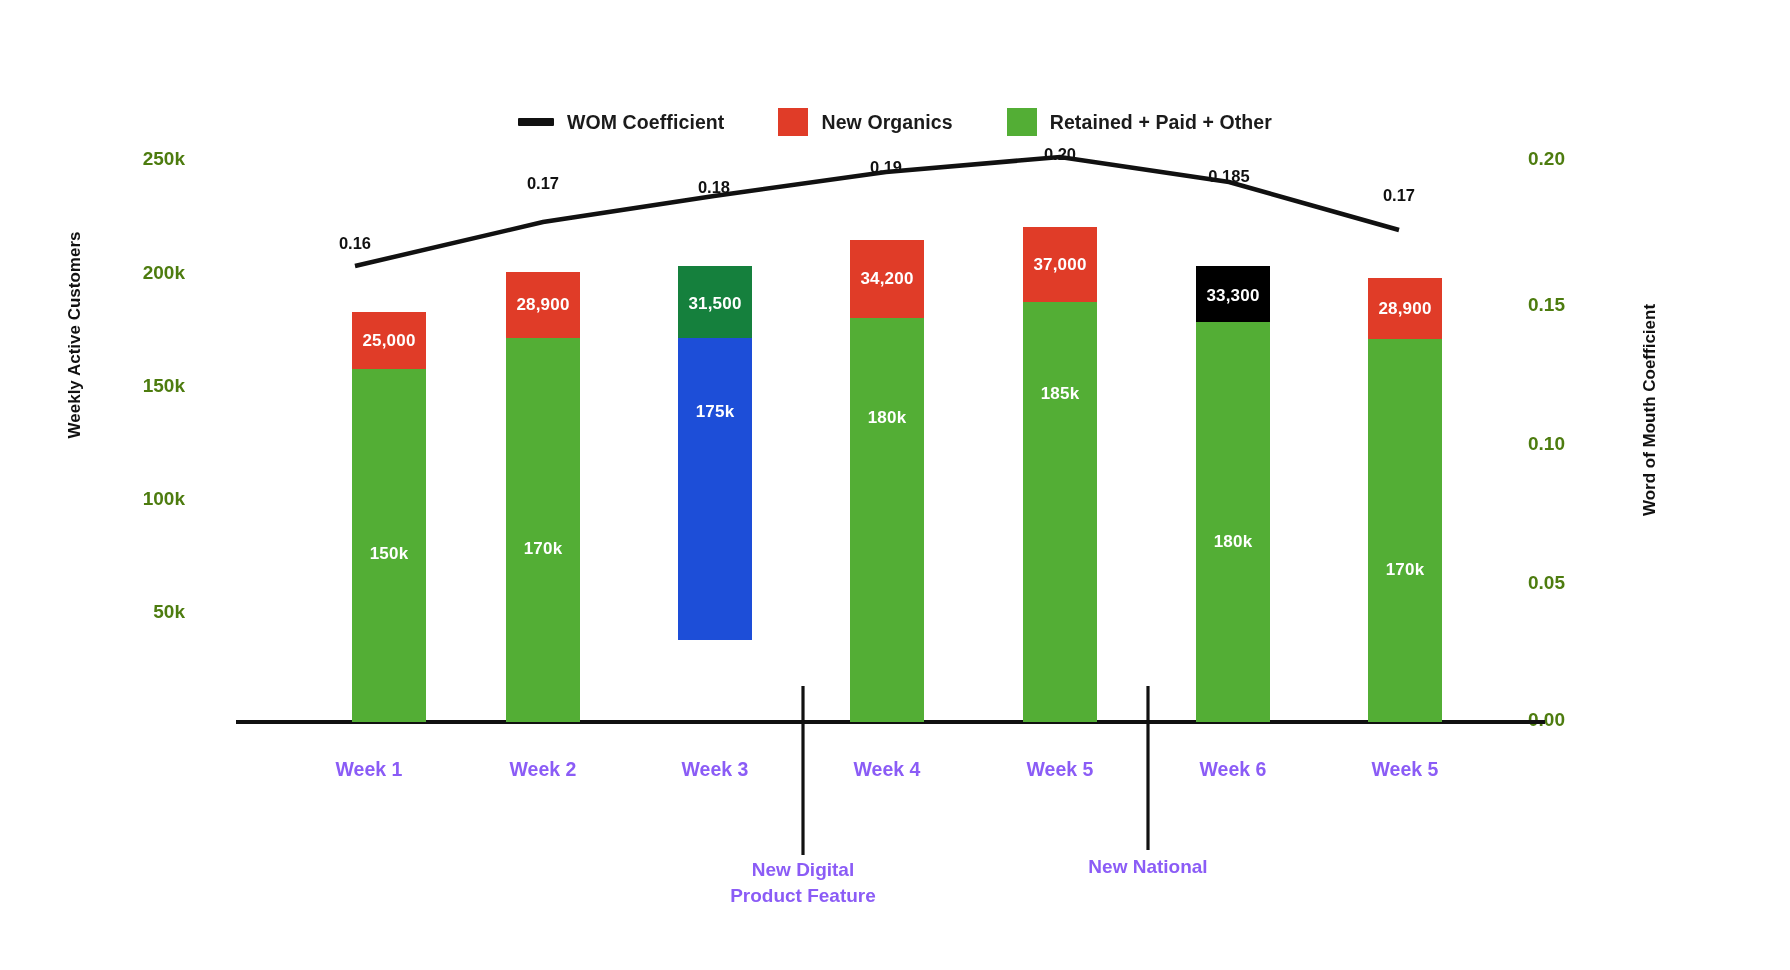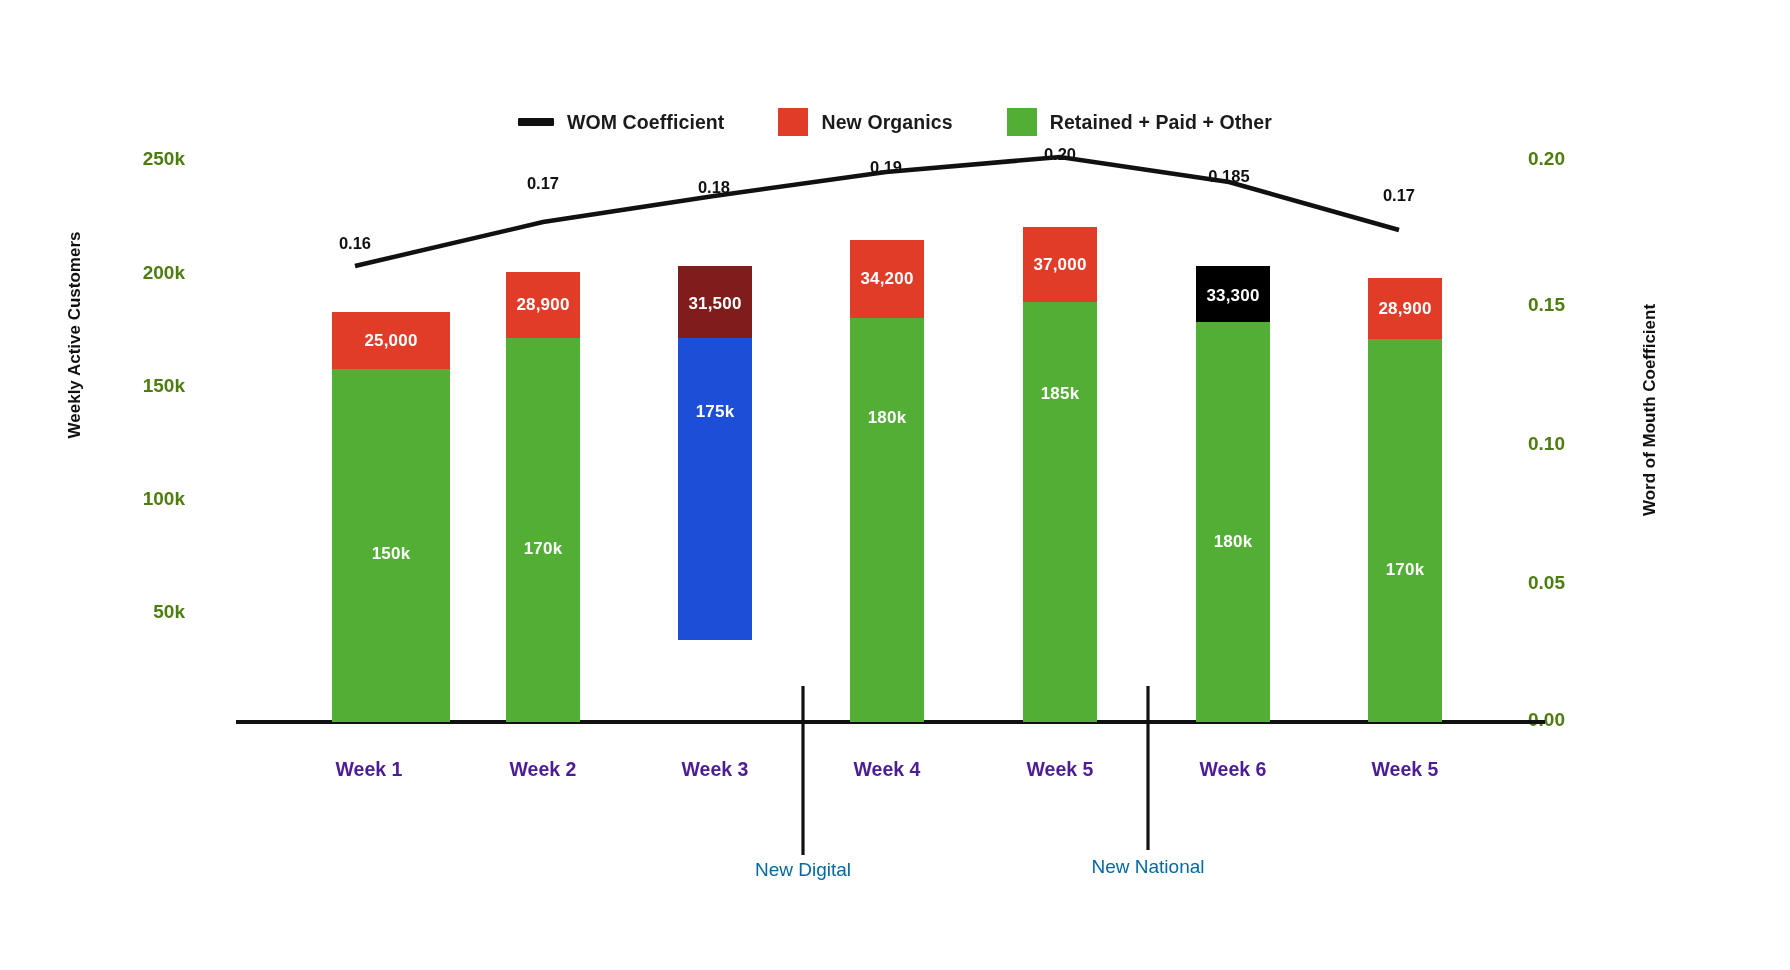--- a/index.html
+++ b/index.html
@@ -41,33 +41,33 @@
 
   
   .bar-group{position:absolute;}
   .seg{position:absolute;left:0;width:100%;display:flex;align-items:center;justify-content:center;}
   .seg-label{
     color:#ffffff;font-size:17px;font-weight:bold;white-space:nowrap;letter-spacing:.2px;
   }
 
   
   .cat-label{
-    position:absolute;font-size:19.5px;font-weight:bold;color:#4c1d95;
+    position:absolute;font-size:19.5px;font-weight:bold;color:#8b5cf6;
     text-align:center;white-space:nowrap;
   }
 
   
   .pt-label{
     position:absolute;font-size:16.5px;font-weight:bold;color:#111;
     text-align:center;white-space:nowrap;
   }
 
   
   .annot{
-    position:absolute;font-size:19px;font-weight:normal;color:#0369a1;
+    position:absolute;font-size:19px;font-weight:bold;color:#8b5cf6;
     text-align:center;line-height:1.35;white-space:nowrap;
   }
 </style>
 </head>
 <body>
 
 <div id="chart-root">
 
   <div class="legend">
     <div class="legend-item">
@@ -102,40 +102,40 @@
   <svg id="plot" viewBox="0 0 1790 970">
 
     <line x1="236" y1="722" x2="1545" y2="722" stroke="#111111" stroke-width="4"></line>
 
     <polyline points="355,266 543,222 714,196 886,172 1060,157 1229,182 1399,230" fill="none" stroke="#111111" stroke-width="4.5" stroke-linejoin="miter"></polyline>
 
     <line x1="803" y1="686" x2="803" y2="855" stroke="#111111" stroke-width="3.2"></line>
     <line x1="1148" y1="686" x2="1148" y2="850" stroke="#111111" stroke-width="3.2"></line>
   </svg>
 
-  <div class="bar-group" style="left:332px;top:312px;width:74px;height:410px;padding-left:44px;">
+  <div class="bar-group" style="left:352px;top:312px;width:74px;height:410px;">
     <div class="seg" style="background:#e03c28;top:0;height:57px;">
       <span class="seg-label">25,000</span>
     </div>
     <div class="seg" style="background:#53ae35;top:57px;height:353px;align-items:flex-end;padding-bottom:158px;box-sizing:border-box;">
       <span class="seg-label">150k</span>
     </div>
   </div>
 
   <div class="bar-group" style="left:506px;top:272px;width:74px;height:450px;">
     <div class="seg" style="background:#e03c28;top:0;height:66px;">
       <span class="seg-label">28,900</span>
     </div>
     <div class="seg" style="background:#53ae35;top:66px;height:384px;align-items:flex-end;padding-bottom:163px;box-sizing:border-box;">
       <span class="seg-label">170k</span>
     </div>
   </div>
 
   <div class="bar-group" style="left:678px;top:266px;width:74px;height:456px;">
-    <div class="seg" style="background:#7f1d1d;top:0;height:76px;">
+    <div class="seg" style="background:#15803d;top:0;height:76px;">
       <span class="seg-label">31,500</span>
     </div>
     <div class="seg" style="background:#1d4ed8;top:72px;height:302px;align-items:flex-end;padding-bottom:218px;box-sizing:border-box;">
       <span class="seg-label">175k</span>
     </div>
   </div>
 
   <div class="bar-group" style="left:850px;top:240px;width:74px;height:482px;border-radius:25px;">
     <div class="seg" style="background:#e03c28;top:0;height:78px;">
       <span class="seg-label">34,200</span>
@@ -183,18 +183,19 @@
   <div class="cat-label" style="left:294px;top:758px;width:150px;">Week 1</div>
   <div class="cat-label" style="left:468px;top:758px;width:150px;">Week 2</div>
   <div class="cat-label" style="left:640px;top:758px;width:150px;">Week 3</div>
   <div class="cat-label" style="left:812px;top:758px;width:150px;">Week 4</div>
   <div class="cat-label" style="left:985px;top:758px;width:150px;">Week 5</div>
   <div class="cat-label" style="left:1158px;top:758px;width:150px;">Week 6</div>
   <div class="cat-label" style="left:1330px;top:758px;width:150px;">Week 5</div>
 
   <div class="annot" style="left:663px;top:857px;width:280px;">
     <div>New Digital</div>
+    <div>Product Feature</div>
   </div>
   <div class="annot" style="left:1008px;top:854px;width:280px;">
     <div>New National</div>
   </div>
 
 </div>
 
 </body></html>

